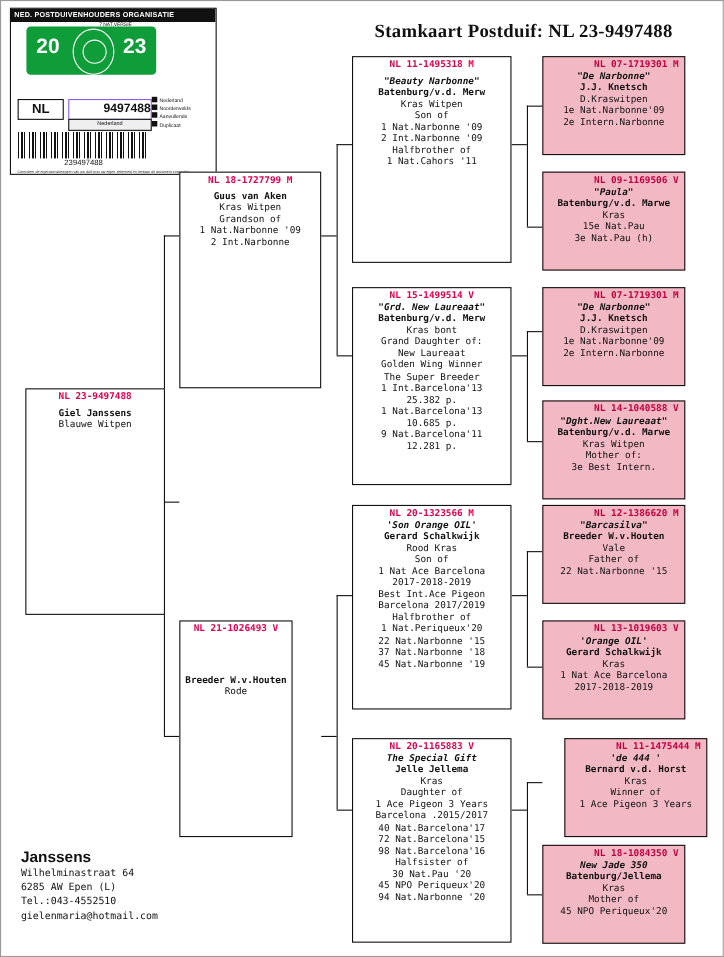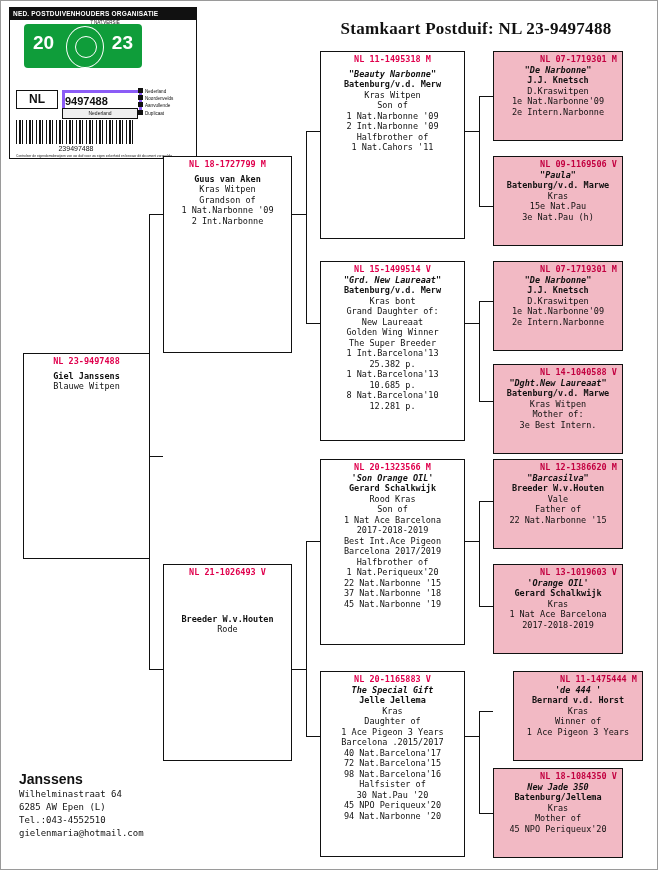--- a/index.html
+++ b/index.html
@@ -97,21 +97,21 @@
     font-size:12.5px;color:#111;letter-spacing:-0.2px;
   }
   .cert-nl{
     position:absolute;left:6px;top:82px;width:40px;height:17px;
     border:1px solid #111;background:#fff;text-align:center;
     font-family:"Liberation Sans",sans-serif;font-weight:bold;font-size:12px;
     line-height:17px;
   }
   .cert-num{
     position:absolute;left:52px;top:82px;width:74px;height:17px;
-    border:3px solid #8b5cf6;background:#fff;text-align:left;
+    border:1px solid #8b5cf6;background:#fff;text-align:right;
     font-family:"Liberation Sans",sans-serif;font-weight:bold;font-size:11px;
     line-height:17px;
   }
   .cert-legend{
     position:absolute;left:128px;top:80px;width:58px;
     font-size:4.6px;line-height:6.2px;font-family:"Liberation Sans",sans-serif;
   }
   .cert-legend i{ display:inline-block;width:5px;height:5px;background:#111;margin-right:2px;}
   .cert-sub{
     position:absolute;left:52px;top:100px;width:74px;height:9px;
@@ -218,21 +218,21 @@
     <div class="ringno">NL 18-1727799 M</div>
     <div class="lines" style="margin-top:4px;">
       <div class="ln bd">Guus van Aken</div>
       <div class="ln">Kras Witpen</div>
       <div class="ln">Grandson of</div>
       <div class="ln">1 Nat.Narbonne  '09</div>
       <div class="ln">2 Int.Narbonne</div>
     </div>
   </div>
 
-  <div class="box" style="left:162px;top:563px;width:129px;height:197px;">
+  <div class="box" style="left:162px;top:563px;width:103px;height:197px;">
     <div class="ringno">NL 21-1026493 V</div>
     <div class="lines" style="margin-top:36px;">
       <div class="ln bd">Breeder W.v.Houten</div>
       <div class="ln">Rode</div>
     </div>
   </div>
 
   <div class="box" style="left:319px;top:50px;width:145px;height:188px;">
     <div class="ringno">NL 11-1495318 M</div>
     <div class="lines" style="margin-top:4px;">
@@ -254,21 +254,21 @@
       <div class="ln bd">Batenburg/v.d. Merw</div>
       <div class="ln">Kras bont</div>
       <div class="ln">Grand Daughter of:</div>
       <div class="ln">New Laureaat</div>
       <div class="ln">Golden Wing Winner</div>
       <div class="ln">The Super Breeder</div>
       <div class="ln">1 Int.Barcelona'13</div>
       <div class="ln">25.382 p.</div>
       <div class="ln">1 Nat.Barcelona'13</div>
       <div class="ln">10.685 p.</div>
-      <div class="ln">8 Nat.Barcelona'10</div>
+      <div class="ln">9 Nat.Barcelona'11</div>
       <div class="ln">12.281 p.</div>
     </div>
   </div>
 
   <div class="box" style="left:319px;top:458px;width:145px;height:186px;">
     <div class="ringno">NL 20-1323566 M</div>
     <div class="lines">
       <div class="ln nm">'Son Orange OIL'</div>
       <div class="ln bd">Gerard Schalkwijk</div>
       <div class="ln">Rood Kras</div>

